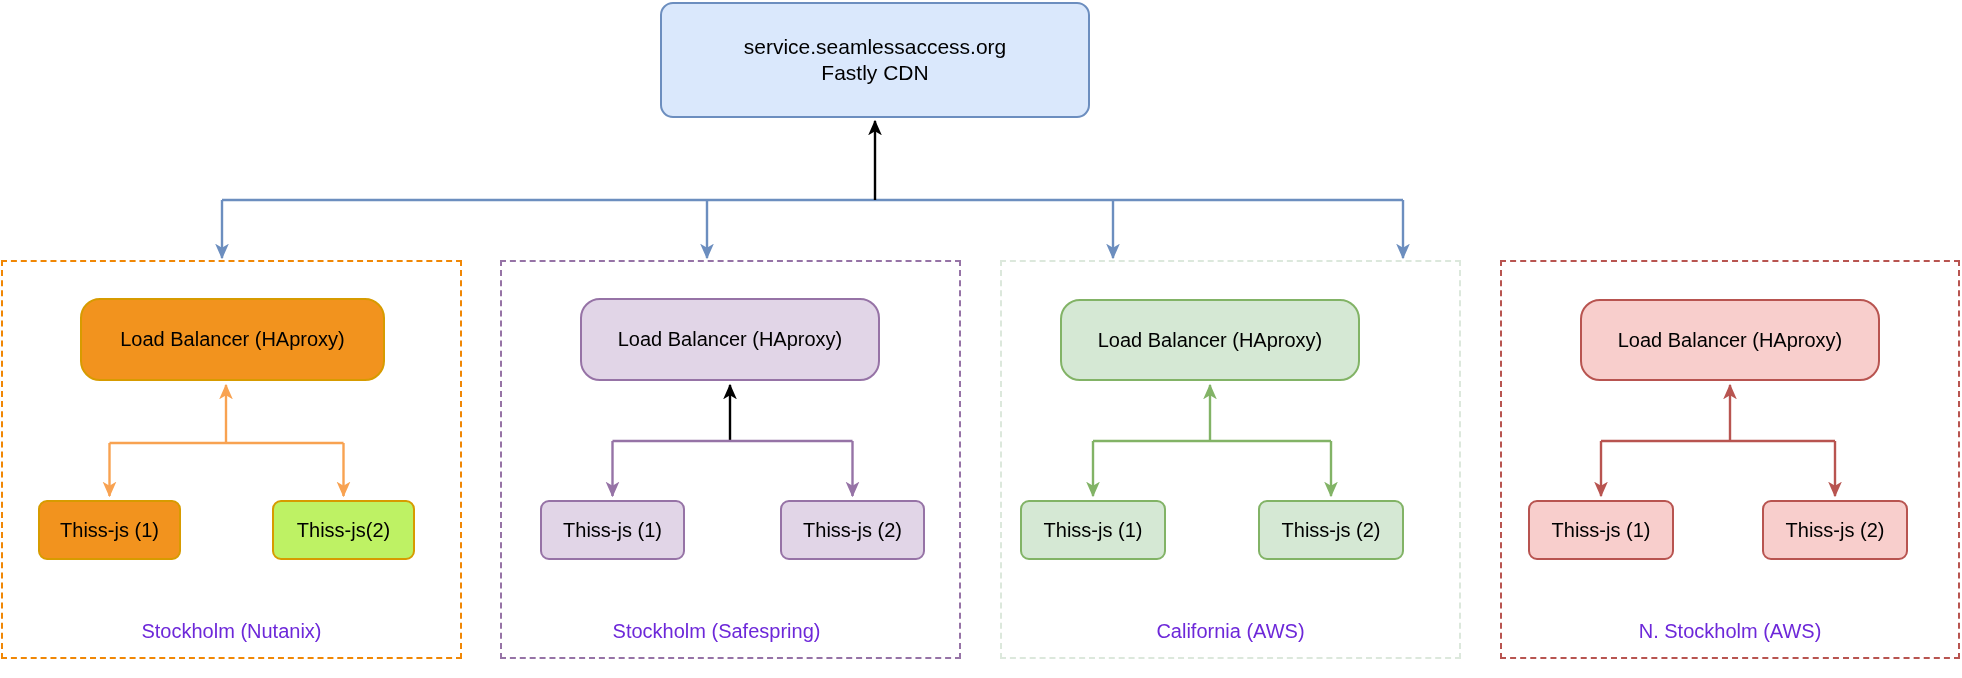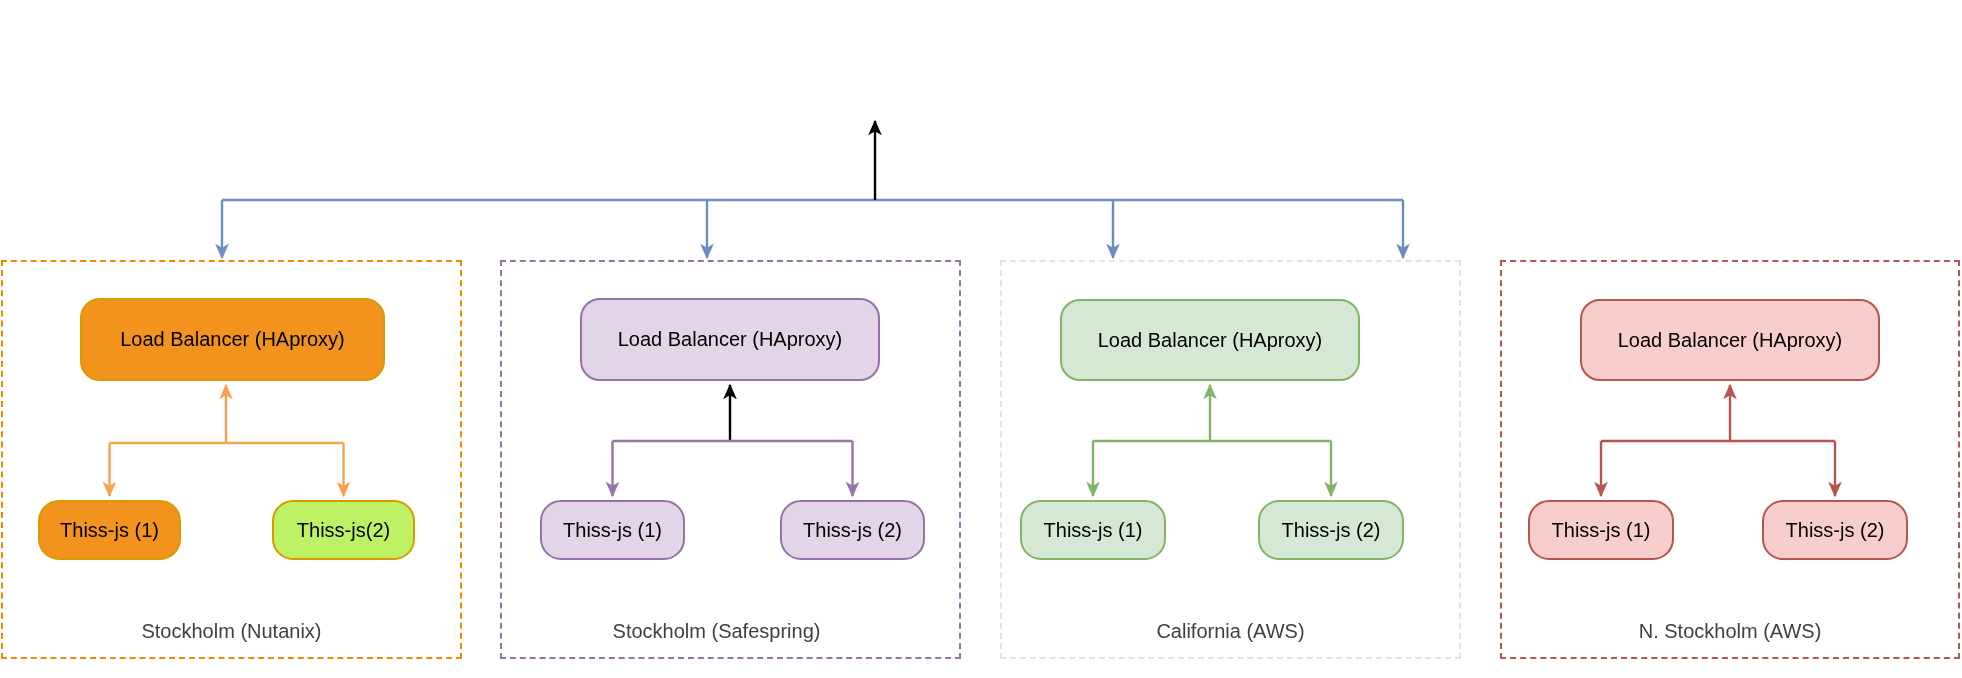--- a/index.html
+++ b/index.html
@@ -45,37 +45,37 @@
   }
   .node-cdn {
     font-size: 21px;
     border-radius: 13px;
   }
   .node-lb {
     font-size: 20px;
   }
   .node-leaf {
     font-size: 20px;
-    border-radius: 21px;
+    border-radius: 9px;
   }
 
   
   .region {
     position: absolute;
     box-sizing: border-box;
     border-width: 2px;
     border-style: dashed;
     background: transparent;
     z-index: 1;
   }
   .region-label {
     position: absolute;
     text-align: center;
     font-size: 20px;
-    color: #404040;
+    color: #6d28d9;
     z-index: 2;
     white-space: nowrap;
   }
 </style>
 </head>
 <body>
 
 <div id="diagram">
 
   <svg id="wires" viewBox="0 0 1962 678" width="1962" height="678" aria-hidden="true">
@@ -145,20 +145,24 @@
       <div class="region" style="left: 1px; top: 260px; width: 461px; height: 399px; border-color: rgb(240, 135, 5);"></div>
       <div class="region-label" style="left: 1px; top: 620px; width: 461px;">Stockholm (Nutanix)</div>
       <div class="region" style="left: 500px; top: 260px; width: 461px; height: 399px; border-color: rgb(150, 115, 166);"></div>
       <div class="region-label" style="left: 486px; top: 620px; width: 461px;">Stockholm (Safespring)</div>
       <div class="region" style="left: 1000px; top: 260px; width: 461px; height: 399px; border-color: rgb(220, 232, 220);"></div>
       <div class="region-label" style="left: 1000px; top: 620px; width: 461px;">California (AWS)</div>
       <div class="region" style="left: 1500px; top: 260px; width: 460px; height: 399px; border-color: rgb(184, 84, 80);"></div>
       <div class="region-label" style="left: 1500px; top: 620px; width: 460px;">N. Stockholm (AWS)</div>
     </div>
 
+  <div class="node node-cdn" id="cdn-node" style="left: 660px; top: 2px; width: 430px; height: 116px; background: rgb(218, 232, 252); border-color: rgb(108, 142, 191);">
+    <span>service.seamlessaccess.org
+Fastly CDN</span>
+  </div>
 
   <div id="nodes-layer">
       <div class="node node-lb" style="left: 80px; top: 298px; width: 305px; height: 83px; background: rgb(242, 147, 30); border-color: rgb(215, 155, 0);"><span>Load Balancer (HAproxy)</span></div>
       <div class="node node-leaf" style="left: 38px; top: 500px; width: 143px; height: 60px; background: rgb(242, 147, 30); border-color: rgb(215, 155, 0);"><span>Thiss-js (1)</span></div>
       <div class="node node-leaf" style="left: 272px; top: 500px; width: 143px; height: 60px; background: #bef264; border-color: rgb(215, 155, 0);"><span>Thiss-js(2)</span></div>
       <div class="node node-lb" style="left: 580px; top: 298px; width: 300px; height: 83px; background: rgb(225, 213, 231); border-color: rgb(150, 115, 166);"><span>Load Balancer (HAproxy)</span></div>
       <div class="node node-leaf" style="left: 540px; top: 500px; width: 145px; height: 60px; background: rgb(225, 213, 231); border-color: rgb(150, 115, 166);"><span>Thiss-js (1)</span></div>
       <div class="node node-leaf" style="left: 780px; top: 500px; width: 145px; height: 60px; background: rgb(225, 213, 231); border-color: rgb(150, 115, 166);"><span>Thiss-js (2)</span></div>
       <div class="node node-lb" style="left: 1060px; top: 299px; width: 300px; height: 82px; background: rgb(213, 232, 212); border-color: rgb(130, 179, 102);"><span>Load Balancer (HAproxy)</span></div>
       <div class="node node-leaf" style="left: 1020px; top: 500px; width: 146px; height: 60px; background: rgb(213, 232, 212); border-color: rgb(130, 179, 102);"><span>Thiss-js (1)</span></div>

